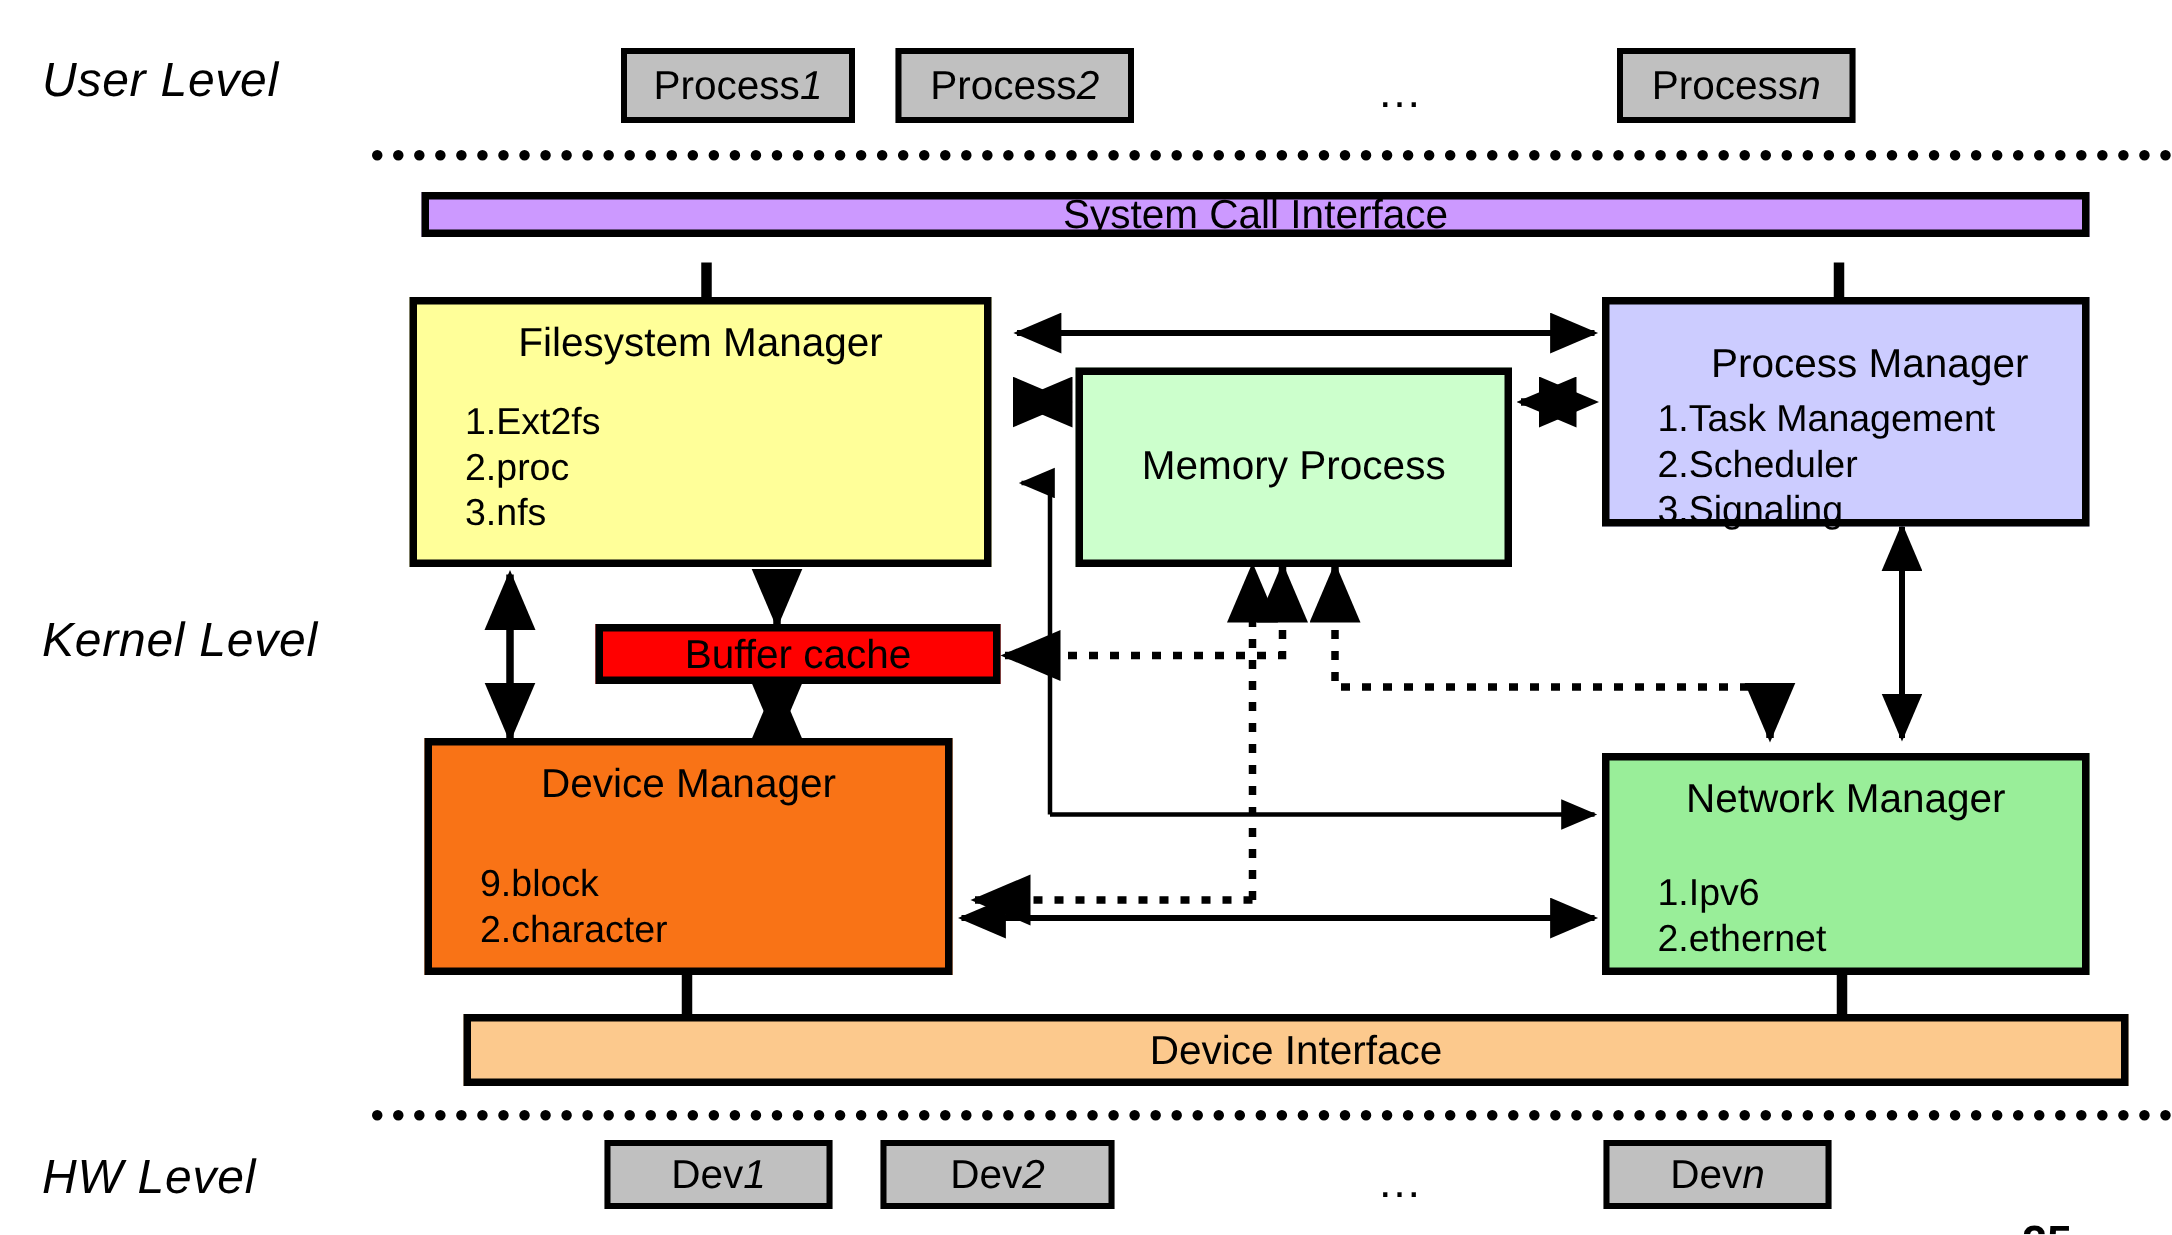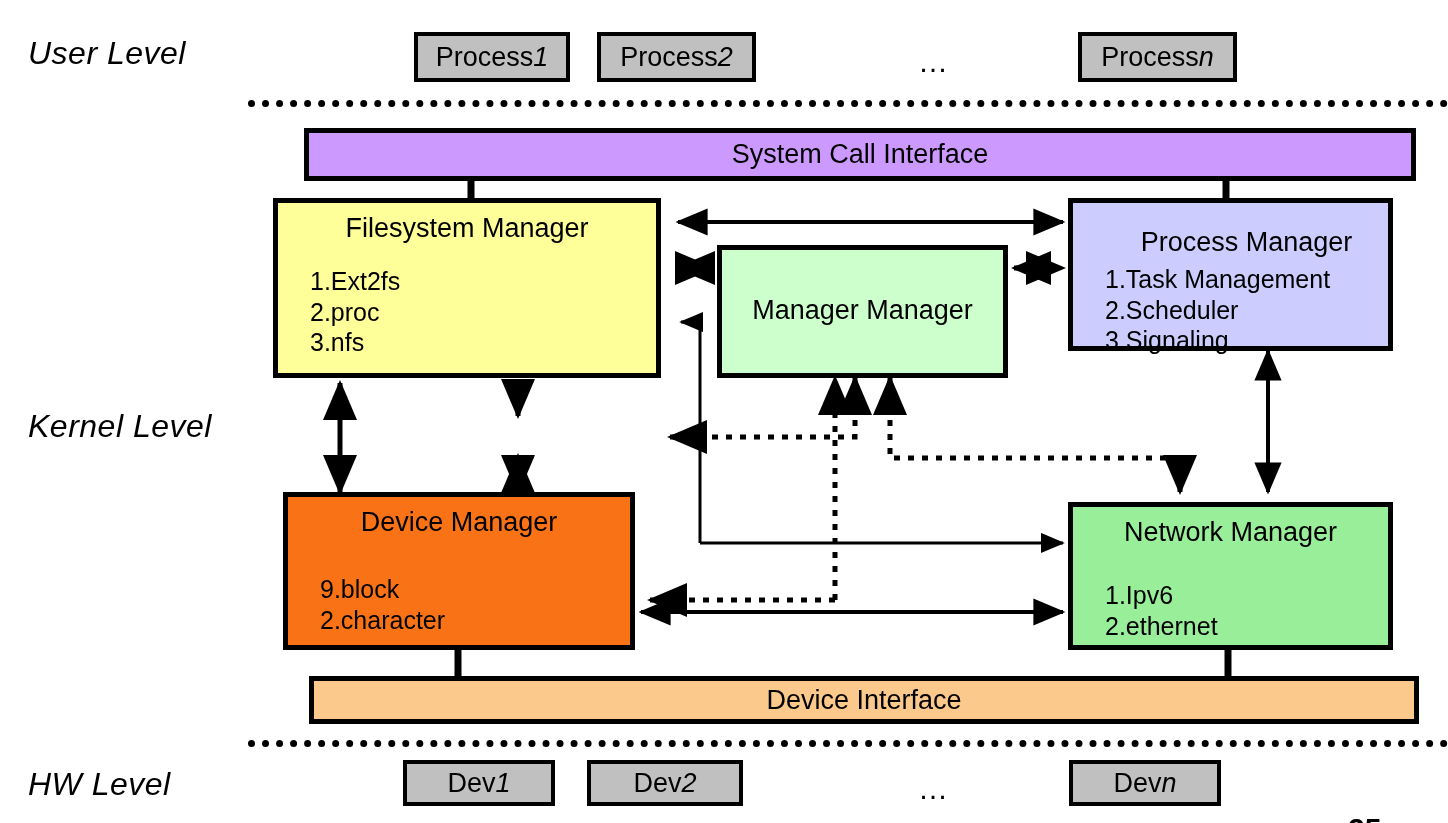--- a/index.html
+++ b/index.html
@@ -179,46 +179,49 @@
 
     <path d="M700,543 L1063,543" stroke="#000" stroke-width="3" fill="none" marker-end="url(#ah)"></path>
 
     <path d="M641,612 L1063,612" stroke="#000" stroke-width="4" fill="none" marker-start="url(#ah-start)" marker-end="url(#ah)"></path>
 
     <path d="M458,650 L458,676" stroke="#000" stroke-width="7" fill="none"></path>
 
     <path d="M1228,650 L1228,676" stroke="#000" stroke-width="7" fill="none"></path>
   </svg>
 
-  <div class="bar" style="left: 281px; top: 128px; width: 1112px; height: 53px; background: rgb(204, 153, 255); margin-left: 23px;">
+  <div class="bar" style="left: 281px; top: 128px; width: 1112px; height: 30px; background: rgb(204, 153, 255);">
     <span>System Call Interface</span>
   </div>
 
   <div class="box" style="left: 273px; top: 198px; width: 388px; height: 180px; background: rgb(255, 255, 153);">
     <span class="title" style="margin-top:10px;">Filesystem Manager</span>
     <div class="items" style="margin:22px 0 0 32px;">
       <div>1.Ext2fs</div>
       <div>2.proc</div>
       <div>3.nfs</div>
     </div>
   </div>
 
   <div class="box" style="left: 717px; top: 245px; width: 291px; height: 133px; background: rgb(204, 255, 204);">
-    <span class="title" style="margin-top:45px;">Manager Manager</span>
+    <span class="title" style="margin-top:45px;">Memory Process</span>
   </div>
 
   <div class="box" style="left: 1068px; top: 198px; width: 325px; height: 153px; background: rgb(204, 204, 255);">
     <span class="title" style="margin-top:24px;padding-left:32px;">Process Manager</span>
     <div class="items" style="margin:6px 0 0 32px;">
       <div>1.Task Management</div>
       <div>2.Scheduler</div>
       <div>3.Signaling</div>
     </div>
   </div>
 
+  <div class="bar" style="left: 397px; top: 416px; width: 270px; height: 40px; background: rgb(255, 0, 0);">
+    <span>Buffer cache</span>
+  </div>
 
   <div class="box" style="left: 283px; top: 492px; width: 352px; height: 158px; background: #f97316;">
     <span class="title" style="margin-top:10px;">Device Manager</span>
     <div class="items" style="margin:36px 0 0 32px;">
       <div>9.block</div>
       <div>2.character</div>
     </div>
   </div>
 
   <div class="box" style="left: 1068px; top: 502px; width: 325px; height: 148px; background: rgb(153, 238, 153);">

